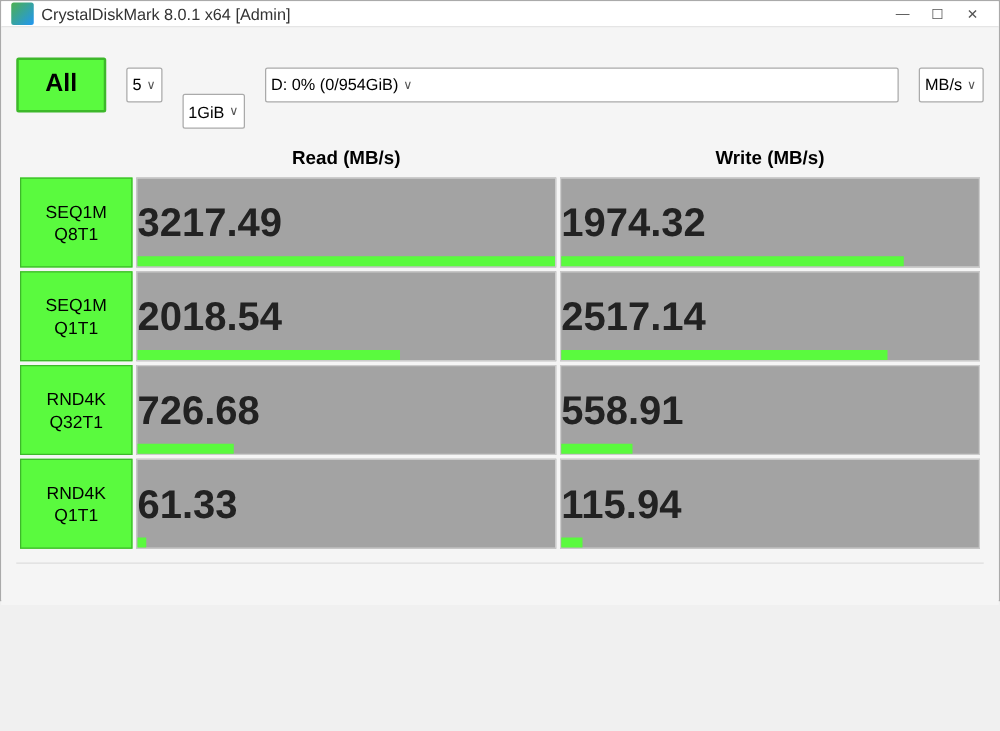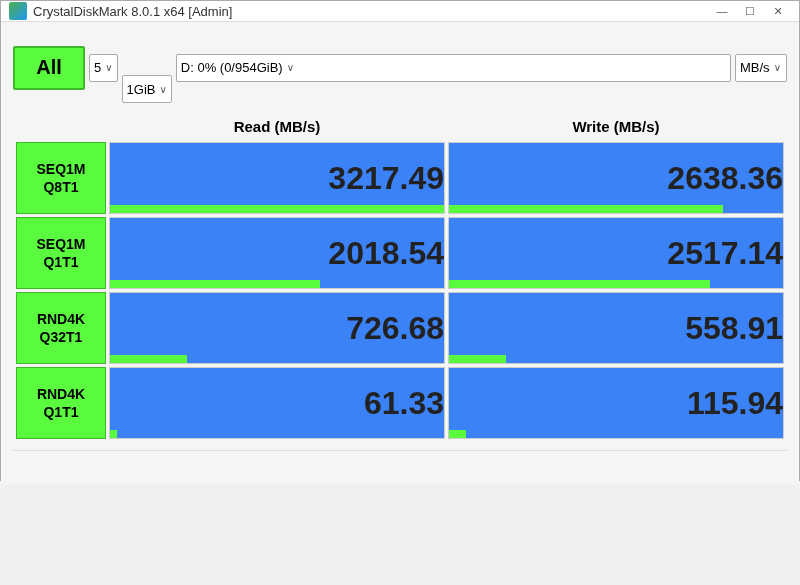--- a/index.html
+++ b/index.html
@@ -91,21 +91,21 @@
     .content {
       flex: 1;
       padding: 10px 12px;
       background: #f5f5f5;
     }
 
     
     .toolbar {
       display: flex;
       align-items: center;
-      gap: 4px;
+      gap: 16px;
       margin-bottom: 8px;
       justify-content: space-between;
     }
 
     .all-btn {
       width: 72px;
       height: 44px;
       background: #5afa3e;
       border: 2px solid #3db82a;
       color: #000;
@@ -164,31 +164,31 @@
     .bench-row td {
       padding: 0;
       height: 72px;
     }
 
     .label-cell {
       background: #5afa3e;
       border: 1px solid #3db82a;
       text-align: center;
       font-size: 14px;
-      font-weight: bold;
+      font-weight: normal;
       color: #000;
       width: 90px;
       vertical-align: middle;
       line-height: 1.3;
     }
 
     .value-cell {
-      background: #3b82f6;
+      background: #a3a3a3;
       border: 1px solid #ccc;
-      text-align: right;
+      text-align: left;
       vertical-align: middle;
       position: relative;
     }
 
     .value-cell .bar {
       position: absolute;
       bottom: 0;
       left: 0;
       height: 8px;
       background: #5afa3e;
@@ -263,21 +263,21 @@
       </thead>
       <tbody id="bench-body">
       <tr class="bench-row">
             <td class="label-cell"><span>SEQ1M</span><br><span>Q8T1</span></td>
             <td class="value-cell">
       <div class="bar" style="width:100%"></div>
       <span class="num">3217.49</span>
     </td>
             <td class="value-cell">
       <div class="bar" style="width:82%"></div>
-      <span class="num">2638.36</span>
+      <span class="num">1974.32</span>
     </td>
           </tr>
           <tr class="bench-row">
             <td class="label-cell"><span>SEQ1M</span><br><span>Q1T1</span></td>
             <td class="value-cell">
       <div class="bar" style="width:63%"></div>
       <span class="num">2018.54</span>
     </td>
             <td class="value-cell">
       <div class="bar" style="width:78%"></div>

